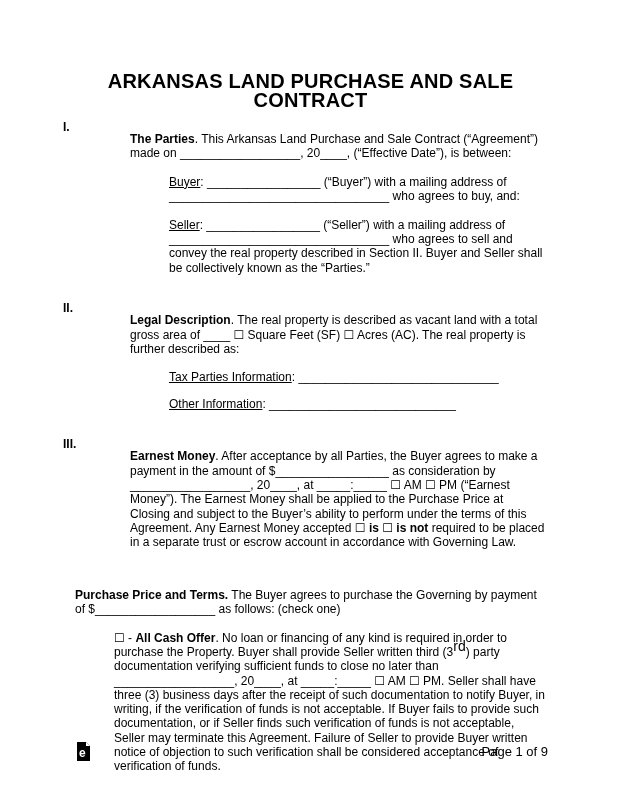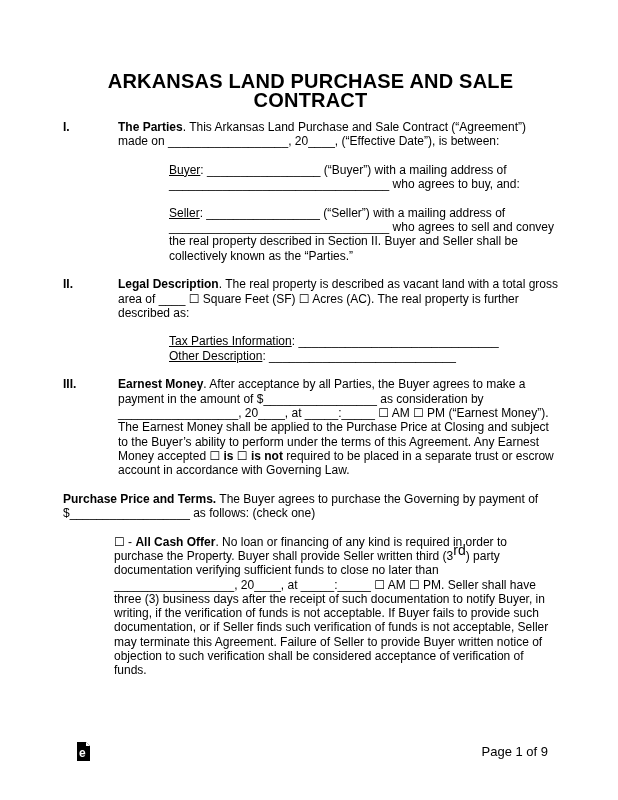--- a/index.html
+++ b/index.html
@@ -28,21 +28,21 @@
   .section {
     display: flex;
     margin: 0 0 14.3px 0;
   }
   .numeral {
     flex: 0 0 55px;
     width: 55px;
     font-weight: bold;
   }
   .section-body { flex: 1; min-width: 0; }
-  .para { margin: 0; }
+  .para { margin: 12px; }
   .para.gap { margin-bottom: 14.3px; }
   .para.indent-1 { margin-left: 51px; }
   .seg-b { font-weight: bold; }
   .seg-u { text-decoration: underline; text-align: center; }
   sup { font-size: 14px; line-height: 0; }
   .footer {
     position: absolute;
     top: 741px;
     left: 77px;
     right: 70px;
@@ -71,21 +71,21 @@
             <p class="para gap"><span class="seg-b ">The Parties</span><span class="">. This Arkansas Land Purchase and Sale Contract (“Agreement”) made on __________________, 20____, (“Effective Date”), is between:</span></p>
             <p class="para gap indent-1"><span class="seg-u">Buyer</span><span class="">: _________________ (“Buyer”) with a mailing address of _________________________________ who agrees to buy, and:</span></p>
             <p class="para indent-1"><span class="seg-u">Seller</span><span class="">: _________________ (“Seller”) with a mailing address of _________________________________ who agrees to sell and convey the real property described in Section II. Buyer and Seller shall be collectively known as the “Parties.”</span></p>
           </div>
         </div>
         <div class="section">
           <div class="numeral">II.</div>
           <div class="section-body">
             <p class="para gap"><span class="seg-b ">Legal Description</span><span class="">. The real property is described as vacant land with a total gross area of ____ ☐ Square Feet (SF) ☐ Acres (AC). The real property is further described as:</span></p>
             <p class="para indent-1"><span class="seg-u">Tax Parties Information</span><span class="">: ______________________________</span></p>
-            <p class="para indent-1"><span class="seg-u">Other Description</span><span class="">: ____________________________</span></p>
+            <p class="para indent-1"><span class="seg-u">Other Information</span><span class="">: ____________________________</span></p>
           </div>
         </div>
         <div class="section">
           <div class="numeral">III.</div>
           <div class="section-body">
             <p class="para"><span class="seg-b ">Earnest Money</span><span class="">. After acceptance by all Parties, the Buyer agrees to make a payment in the amount of $_________________ as consideration by __________________, 20____, at _____:_____ ☐ AM ☐ PM (“Earnest Money”). The Earnest Money shall be applied to the Purchase Price at Closing and subject to the Buyer’s ability to perform under the terms of this Agreement. Any Earnest Money accepted ☐ </span><span class="seg-b ">is</span><span class=""> ☐ </span><span class="seg-b ">is not</span><span class=""> required to be placed in a separate trust or escrow account in accordance with Governing Law.</span></p>
           </div>
         </div>
         <div class="section">
           <div class="section-body">

